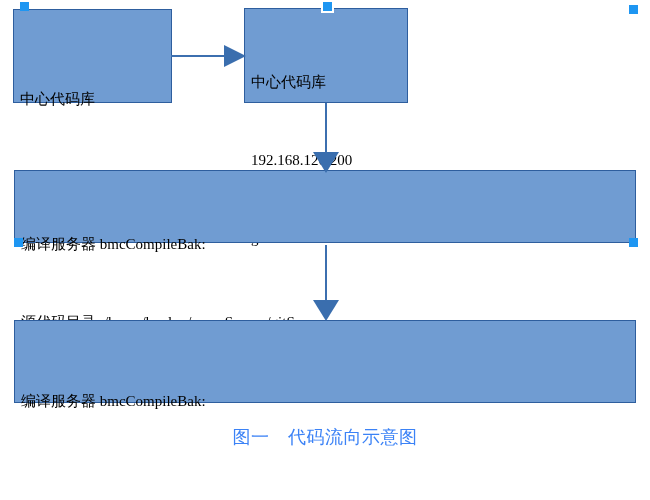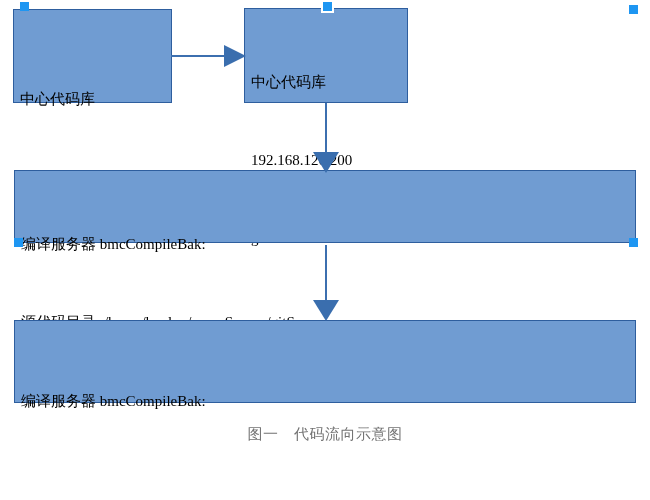--- a/index.html
+++ b/index.html
@@ -123,22 +123,22 @@
   #handle-br       { left: 629px; top: 238px;}
 
   
   #caption {
     position: absolute;
     left: 0;
     top: 425px;
     width: 650px;
     text-align: center;
     font-family: "Liberation Sans", "DejaVu Sans", sans-serif;
-    font-size: 15px;
-    color: #737373;
+    font-size: 18px;
+    color: #3b82f6;
     letter-spacing: 0.5px;
   }
 </style>
 </head>
 <body>
 
 <div id="canvas">
 
   <div class="node" id="node-dev">
     <div class="lines">

